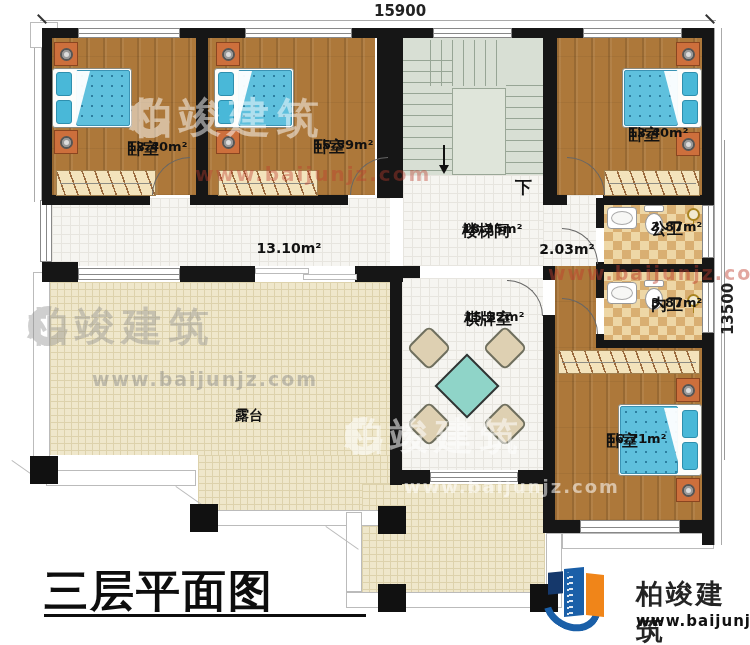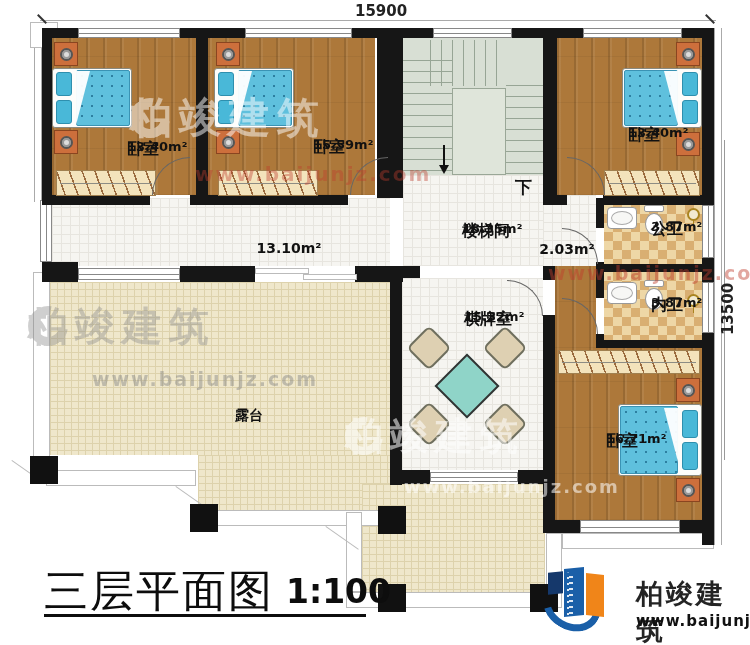--- a/index.html
+++ b/index.html
@@ -58,21 +58,21 @@
   .dimline{background:#999;}
   .tick{width:12px;height:2px;background:#333;transform:rotate(45deg);}
   .wm{display:flex;align-items:center;gap:10px;pointer-events:none;white-space:nowrap;}
   .wm-ring{position:static;border-radius:50%;border-style:solid;border-right-color:transparent!important;transform:rotate(-35deg);}
   .wm-name{position:static;font-weight:bold;letter-spacing:7px;}
   .wm-url{position:static;font-weight:bold;letter-spacing:2px;}
   .down-lab{font-size:17px;font-weight:bold;color:#111;}
   .arrow-stem{width:2px;background:#111;}
   .arrow-head{width:0;height:0;border-left:5px solid transparent;border-right:5px solid transparent;border-top:9px solid #111;}
 
-  .title-main{font-size:44px;font-weight:normal;color:#0d0d0d;letter-spacing:2px;}
+  .title-main{font-size:44px;font-weight:bold;color:#0d0d0d;letter-spacing:2px;}
   .title-scale{font-size:33px;font-weight:bold;color:#0d0d0d;}
   .title-rule{background:#0d0d0d;}
   .title-sub{font-size:17px;font-weight:bold;color:#0d0d0d;white-space:nowrap;}
   .logo-name{font-size:27px;font-weight:bold;color:#242424;letter-spacing:3px;}
   .logo-url{font-size:15px;font-weight:bold;color:#111;letter-spacing:1px;}
   .lg-swoosh{border:7px solid #1a5fa8;border-radius:50%;border-top-color:transparent;border-left-color:transparent;transform:rotate(30deg);}
   .lg-blue{background:#1a5fa8;transform:skewY(-6deg);background-image:repeating-linear-gradient(0deg,rgba(255,255,255,.85) 0 2px,transparent 2px 6px);background-size:6px 100%;background-repeat:no-repeat;background-position:3px 4px;}
   .lg-orange{background:#f08519;transform:skewY(6deg);}
   .lg-dark{background:#15386b;transform:skewY(-6deg);}
 </style>
@@ -306,28 +306,27 @@
     <div class="rarea">15.32m²</div>
   </div>
   <div class="rlabel" style="left:606px;top:432px">
     <div class="rname">卧室</div>
     <div class="rarea">16.71m²</div>
   </div>
   <div class="rlabel" style="left:235px;top:408px">
     <div class="rname" style="font-size:14px">露台</div>
   </div>
 
-  <div class="dimtxt" style="left:355px;top:2px">15900</div>
+  <div class="dimtxt" style="left:374px;top:2px">15900</div>
   <div class="tick" style="left:36px;top:18px"></div>
   <div class="tick" style="left:704px;top:18px"></div>
   <div class="dimline" style="left:724px;top:140px;width:1px;height:320px"></div>
   <div class="dimtxt" style="left:702px;top:300px;transform:rotate(-90deg);transform-origin:center">13500</div>
 
   <div class="title-main" style="left:44px;top:562px">三层平面图</div>
-  <div class="title-scale" style="left:286px;top:572px">1:100</div>
   <div class="title-rule" style="left:44px;top:614px;width:322px;height:3px"></div>
   <div class="title-sub" style="left:46px;top:647px">
     <span>本层建筑面积:</span>
     <span>137.99m²</span>
     &nbsp;&nbsp;<span>层高:</span>
     <span>5.3m</span>
   </div>
 
   <div style="left:538px;top:562px;width:92px;height:76px">
     <span class="lg-swoosh" style="left:4px;top:18px;width:60px;height:50px"></span>

